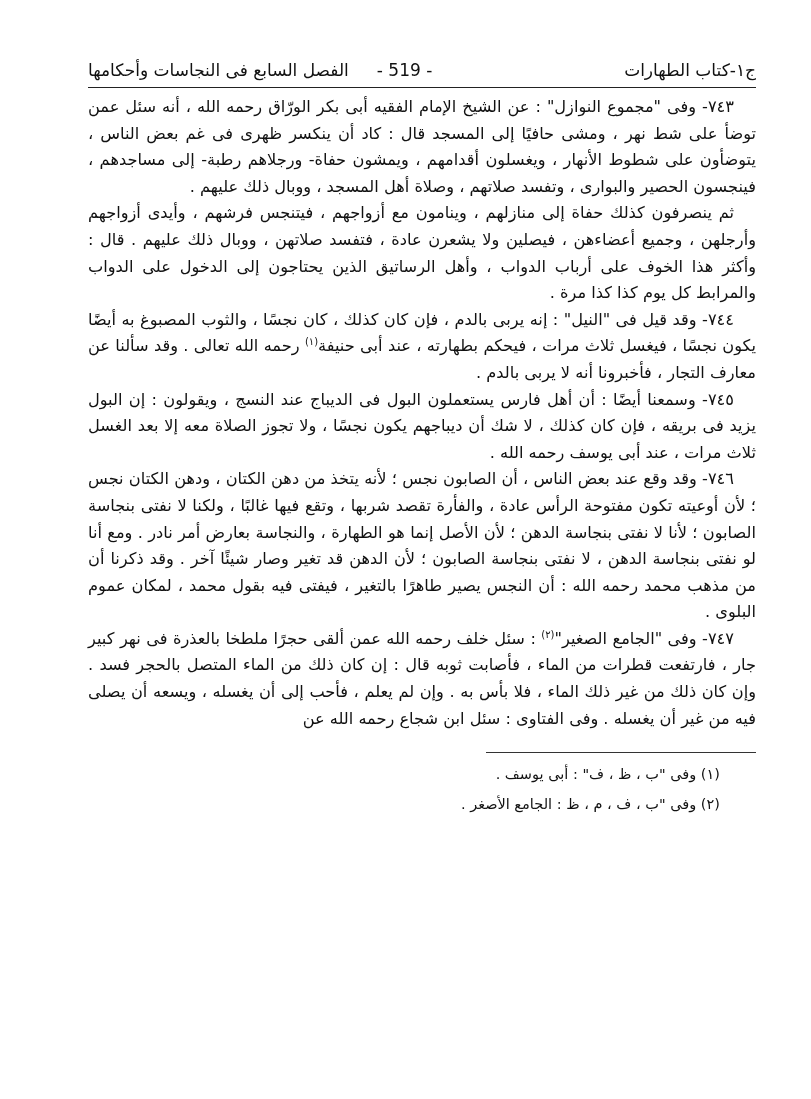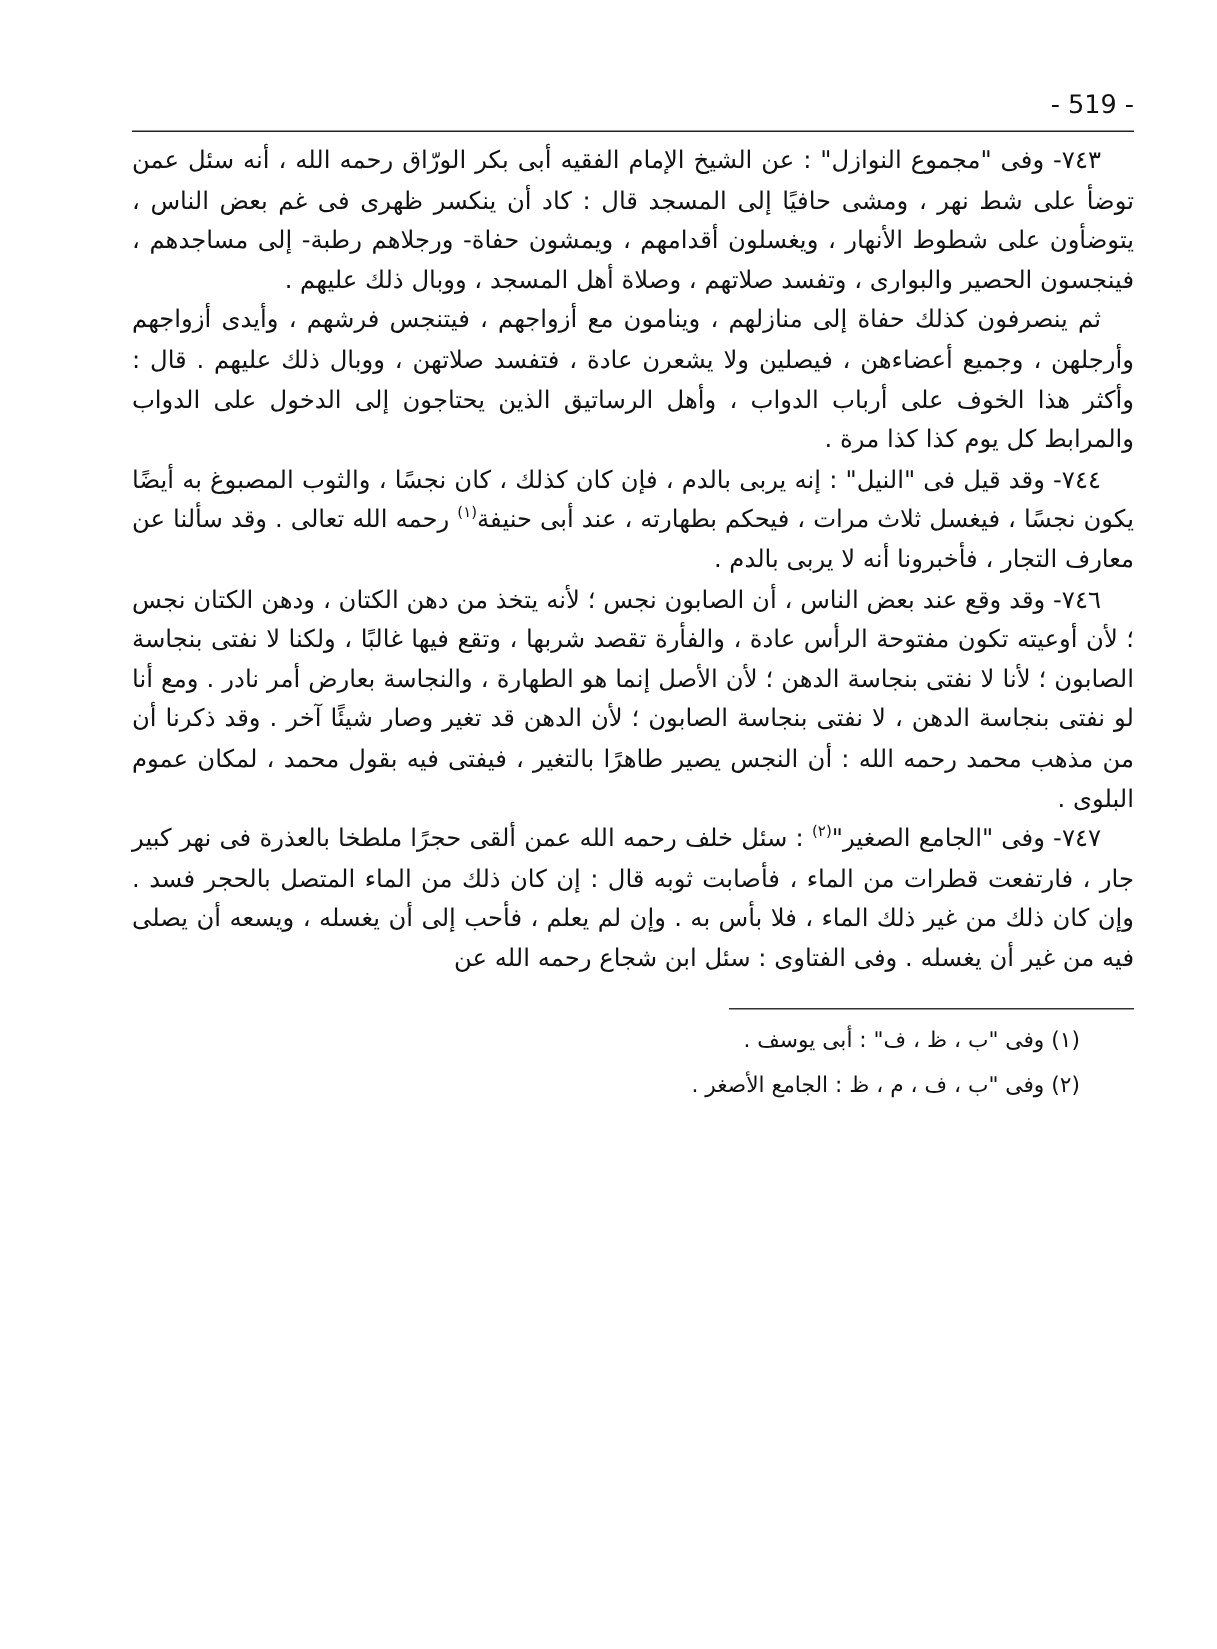--- a/index.html
+++ b/index.html
@@ -73,29 +73,32 @@
     .footnote {
       margin: 0;
     }
   </style>
 </head>
 <body>
 
 <div class="page">
 
   <div class="running-head">
+    <span class="rh-right">ج١-كتاب الطهارات</span>
     <span class="rh-center">
       <span class="rh-page">- 519 -</span>
+      <span>الفصل السابع فى النجاسات وأحكامها</span>
     </span>
   </div>
 
   <div class="body-text">
     <p class="para">٧٤٣- وفى "مجموع النوازل" : عن الشيخ الإمام الفقيه أبى بكر الورّاق رحمه الله ، أنه سئل عمن توضأ على شط نهر ، ومشى حافيًا إلى المسجد قال : كاد أن ينكسر ظهرى فى غم بعض الناس ، يتوضأون على شطوط الأنهار ، ويغسلون أقدامهم ، ويمشون حفاة- ورجلاهم رطبة- إلى مساجدهم ، فينجسون الحصير والبوارى ، وتفسد صلاتهم ، وصلاة أهل المسجد ، ووبال ذلك عليهم .</p>
     <p class="para">ثم ينصرفون كذلك حفاة إلى منازلهم ، وينامون مع أزواجهم ، فيتنجس فرشهم ، وأيدى أزواجهم وأرجلهن ، وجميع أعضاءهن ، فيصلين ولا يشعرن عادة ، فتفسد صلاتهن ، ووبال ذلك عليهم . قال : وأكثر هذا الخوف على أرباب الدواب ، وأهل الرساتيق الذين يحتاجون إلى الدخول على الدواب والمرابط كل يوم كذا كذا مرة .</p>
     <p class="para"><span>٧٤٤- وقد قيل فى "النيل" : إنه يربى بالدم ، فإن كان كذلك ، كان نجسًا ، والثوب المصبوغ به أيضًا يكون نجسًا ، فيغسل ثلاث مرات ، فيحكم بطهارته ، عند أبى حنيفة</span><sup>(١)</sup><span> رحمه الله تعالى . وقد سألنا عن معارف التجار ، فأخبرونا أنه لا يربى بالدم .</span></p>
+    <p class="para">٧٤٥- وسمعنا أيضًا : أن أهل فارس يستعملون البول فى الديباج عند النسج ، ويقولون : إن البول يزيد فى بريقه ، فإن كان كذلك ، لا شك أن ديباجهم يكون نجسًا ، ولا تجوز الصلاة معه إلا بعد الغسل ثلاث مرات ، عند أبى يوسف رحمه الله .</p>
     <p class="para">٧٤٦- وقد وقع عند بعض الناس ، أن الصابون نجس ؛ لأنه يتخذ من دهن الكتان ، ودهن الكتان نجس ؛ لأن أوعيته تكون مفتوحة الرأس عادة ، والفأرة تقصد شربها ، وتقع فيها غالبًا ، ولكنا لا نفتى بنجاسة الصابون ؛ لأنا لا نفتى بنجاسة الدهن ؛ لأن الأصل إنما هو الطهارة ، والنجاسة بعارض أمر نادر . ومع أنا لو نفتى بنجاسة الدهن ، لا نفتى بنجاسة الصابون ؛ لأن الدهن قد تغير وصار شيئًا آخر . وقد ذكرنا أن من مذهب محمد رحمه الله : أن النجس يصير طاهرًا بالتغير ، فيفتى فيه بقول محمد ، لمكان عموم البلوى .</p>
     <p class="para"><span>٧٤٧- وفى "الجامع الصغير"</span><sup>(٢)</sup><span> : سئل خلف رحمه الله عمن ألقى حجرًا ملطخا بالعذرة فى نهر كبير جار ، فارتفعت قطرات من الماء ، فأصابت ثوبه قال : إن كان ذلك من الماء المتصل بالحجر فسد . وإن كان ذلك من غير ذلك الماء ، فلا بأس به . وإن لم يعلم ، فأحب إلى أن يغسله ، ويسعه أن يصلى فيه من غير أن يغسله . وفى الفتاوى : سئل ابن شجاع رحمه الله عن</span></p>
   </div>
 
   <div class="fn-rule"></div>
 
   <div class="footnotes">
     <p class="footnote">
       <span>(١)</span>
       <span>وفى "ب ، ظ ، ف" : أبى يوسف .</span>

